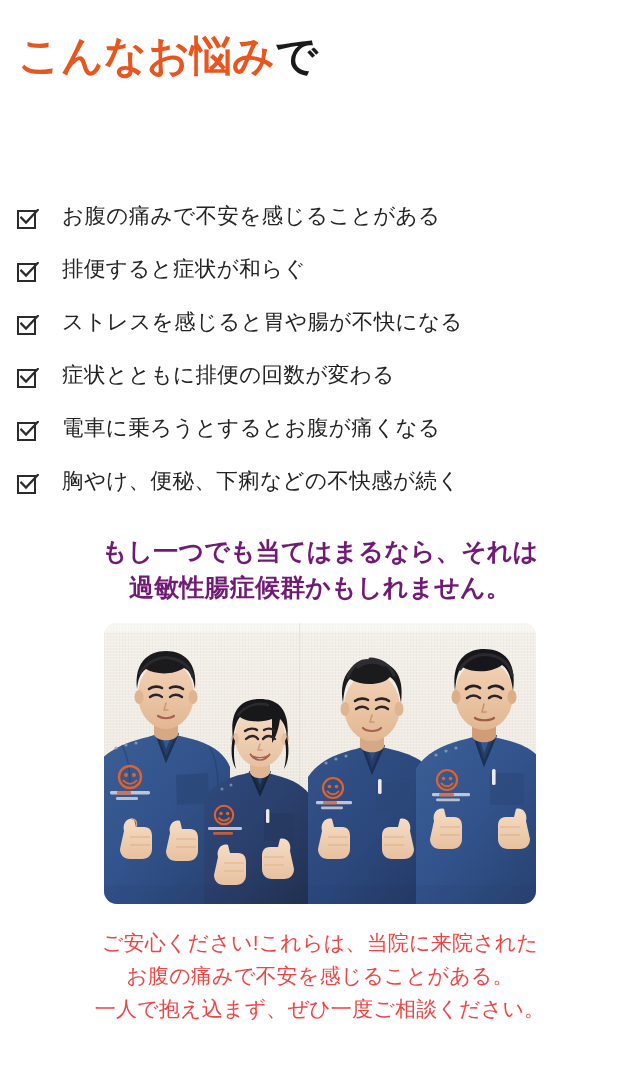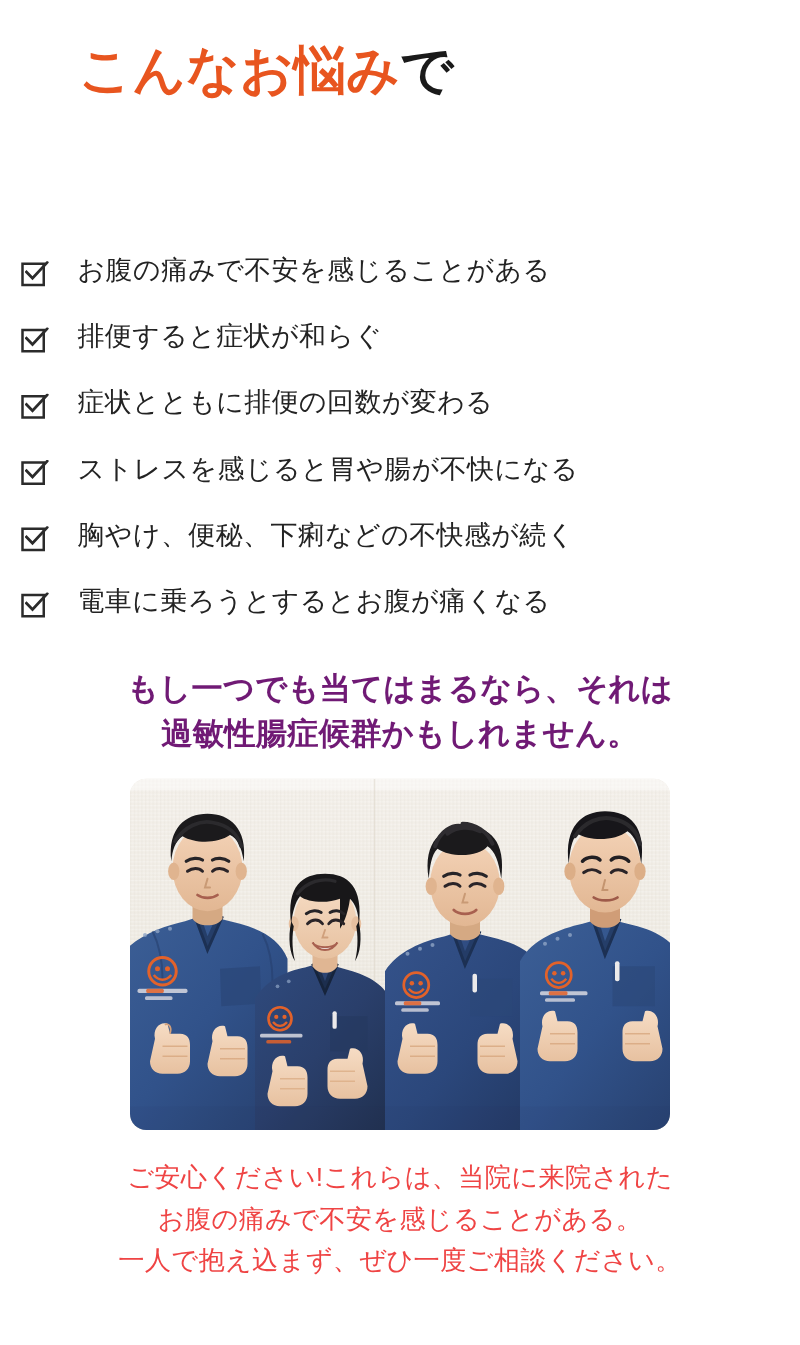--- a/index.html
+++ b/index.html
@@ -24,21 +24,20 @@
     top: 28px;
     width: 604px;
   }
   .heading-line {
     font-size: 42px;
     font-weight: 700;
     line-height: 56px;
     letter-spacing: 0.5px;
     white-space: nowrap;
     color: #1a1a1a;
-    margin-left: 45px;
   }
   .heading-line.l1 { letter-spacing: 0px; }
   .hl-accent { color: #e8551f; }
   .hl-dark { color: #1a1a1a; }
 
   
   .checklist {
     position: absolute;
     left: 17px;
     top: 190px;
@@ -154,51 +153,51 @@
       <span class="check-label">排便すると症状が和らぐ</span>
     </div>
 
     <div class="check-item">
       <span class="check-box">
         <span class="sq"></span>
         <svg class="tick" viewBox="0 0 19 17" fill="none" xmlns="http://www.w3.org/2000/svg" aria-hidden="true">
           <path d="M1.2 8.6 L6.0 13.6 L17.8 0.9" stroke="#2b2b2b" stroke-width="2.2" stroke-linecap="square" stroke-linejoin="miter" fill="none"></path>
         </svg>
       </span>
+      <span class="check-label">ストレスを感じると胃や腸が不快になる</span>
+    </div>
+
+    <div class="check-item">
+      <span class="check-box">
+        <span class="sq"></span>
+        <svg class="tick" viewBox="0 0 19 17" fill="none" xmlns="http://www.w3.org/2000/svg" aria-hidden="true">
+          <path d="M1.2 8.6 L6.0 13.6 L17.8 0.9" stroke="#2b2b2b" stroke-width="2.2" stroke-linecap="square" stroke-linejoin="miter" fill="none"></path>
+        </svg>
+      </span>
       <span class="check-label">症状とともに排便の回数が変わる</span>
     </div>
 
     <div class="check-item">
       <span class="check-box">
         <span class="sq"></span>
         <svg class="tick" viewBox="0 0 19 17" fill="none" xmlns="http://www.w3.org/2000/svg" aria-hidden="true">
           <path d="M1.2 8.6 L6.0 13.6 L17.8 0.9" stroke="#2b2b2b" stroke-width="2.2" stroke-linecap="square" stroke-linejoin="miter" fill="none"></path>
         </svg>
       </span>
-      <span class="check-label">ストレスを感じると胃や腸が不快になる</span>
+      <span class="check-label">電車に乗ろうとするとお腹が痛くなる</span>
     </div>
 
     <div class="check-item">
       <span class="check-box">
         <span class="sq"></span>
         <svg class="tick" viewBox="0 0 19 17" fill="none" xmlns="http://www.w3.org/2000/svg" aria-hidden="true">
           <path d="M1.2 8.6 L6.0 13.6 L17.8 0.9" stroke="#2b2b2b" stroke-width="2.2" stroke-linecap="square" stroke-linejoin="miter" fill="none"></path>
         </svg>
       </span>
       <span class="check-label">胸やけ、便秘、下痢などの不快感が続く</span>
-    </div>
-
-    <div class="check-item">
-      <span class="check-box">
-        <span class="sq"></span>
-        <svg class="tick" viewBox="0 0 19 17" fill="none" xmlns="http://www.w3.org/2000/svg" aria-hidden="true">
-          <path d="M1.2 8.6 L6.0 13.6 L17.8 0.9" stroke="#2b2b2b" stroke-width="2.2" stroke-linecap="square" stroke-linejoin="miter" fill="none"></path>
-        </svg>
-      </span>
-      <span class="check-label">電車に乗ろうとするとお腹が痛くなる</span>
     </div>
 
   </div>
 
   <div class="emphasis">
     <div class="emphasis-line">もし一つでも当てはまるなら、それは</div>
     <div class="emphasis-line">過敏性腸症候群かもしれません。</div>
   </div>
 
   <div class="photo">

